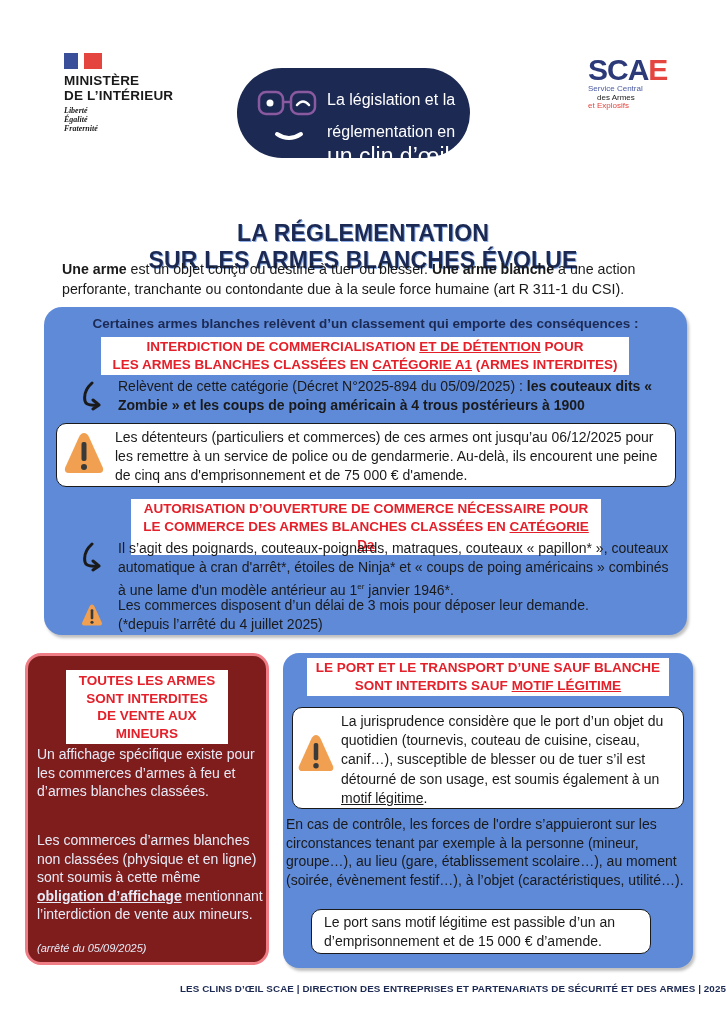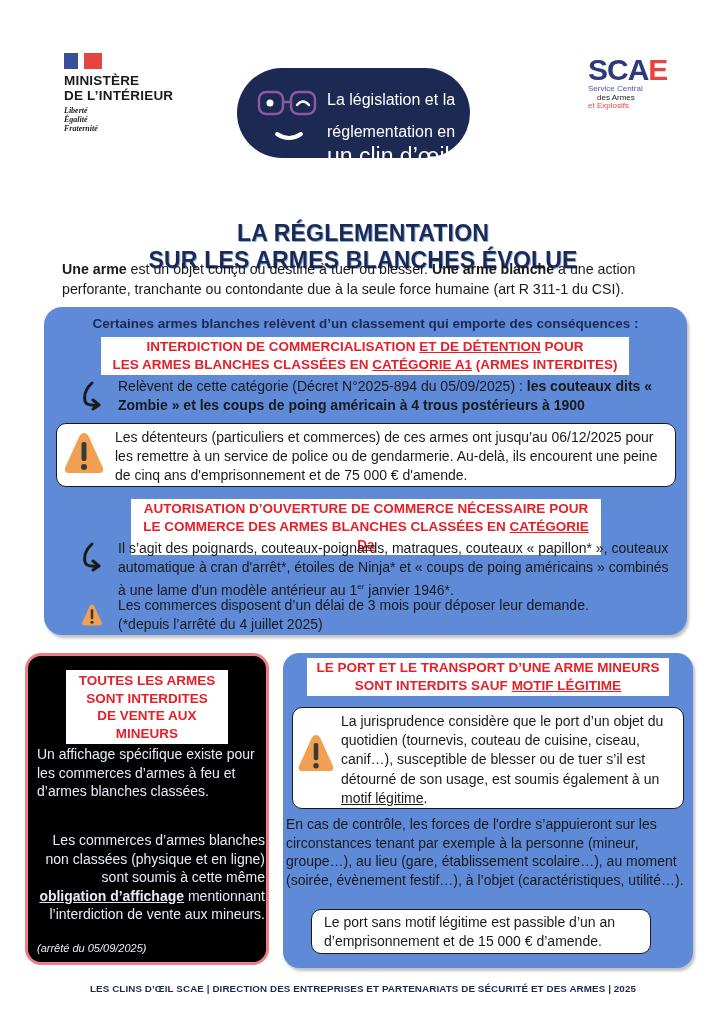--- a/index.html
+++ b/index.html
@@ -60,42 +60,42 @@
   .wb1 { left: 12px; top: 116px; width: 620px; height: 64px; }
   .wb1 .para { left: 58px; top: 4px; width: 555px; }
   .warn-ic { position: absolute; }
   .p2 { left: 74px; top: 232px; width: 560px; }
   .p3 { left: 74px; top: 289px; width: 560px; }
   sup { font-size: 8px; }
 
   
   .panel-left {
     position: absolute; left: 25px; top: 653px; width: 244px; height: 312px;
-    background: #000000; border: 3px solid #ee7d86; border-radius: 16px; color: #fff;
+    background: #7f1d1d; border: 3px solid #ee7d86; border-radius: 16px; color: #fff;
   }
   .panel-left .redbox { left: 38px; top: 14px; width: 162px; font-size: 13.5px; line-height: 17.5px; padding: 2px 4px; }
   .panel-left .t1 { position: absolute; left: 9px; top: 89px; width: 228px; font-size: 14px; line-height: 18.5px; color: #e6ebf7; }
-  .panel-left .t2 { position: absolute; left: 9px; top: 175px; width: 228px; font-size: 14px; line-height: 18.5px; color: #e6ebf7; text-align: right; }
+  .panel-left .t2 { position: absolute; left: 9px; top: 175px; width: 228px; font-size: 14px; line-height: 18.5px; color: #e6ebf7; }
   .panel-left .t2 b { font-weight: bold; text-decoration: underline; }
   .panel-left .t3 { position: absolute; left: 9px; top: 286px; font-size: 11px; font-style: italic; color: #e6ebf7; }
 
   
   .panel-right {
     position: absolute; left: 283px; top: 653px; width: 410px; height: 315px;
     background: #5e8ad8; border-radius: 16px; box-shadow: 2px 3px 3px rgba(0,0,0,0.25);
   }
   .panel-right .redbox { left: 24px; top: 5px; width: 362px; font-size: 13.5px; line-height: 18px; padding: 1px 4px; }
   .wb2 { left: 9px; top: 54px; width: 392px; height: 102px; }
   .wb2 .para { left: 48px; top: 4px; width: 340px; font-size: 14px; line-height: 19.2px; }
   .wb2 .para u { text-decoration: underline; }
   .panel-right .p4 { left: 3px; top: 162px; width: 400px; font-size: 14px; line-height: 18.5px; }
   .wb3 { left: 28px; top: 256px; width: 340px; height: 45px; }
   .wb3 .para { left: 12px; top: 3px; width: 320px; font-size: 14px; line-height: 19px; }
 
-  .footer { position: absolute; left: 0; right: 0; top: 983px; text-align: center; font-weight: bold; font-size: 9.8px; color: #1c2952; letter-spacing: 0.1px; }
+  .footer { position: absolute; left: 0; right: 0; top: 983px; text-align: right; font-weight: bold; font-size: 9.8px; color: #1c2952; letter-spacing: 0.1px; }
 </style>
 </head>
 <body>
 
 <div class="ministry">
   <div class="flag">
     <div class="blue"></div>
       <div class="white"></div>
       <div class="red"></div>
   </div>
@@ -197,21 +197,21 @@
   </div>
   <div class="t1">Un affichage spécifique existe pour les commerces d’armes à feu et d’armes blanches classées.</div>
   <div class="t2">
     <span>Les commerces d’armes blanches non classées (physique et en ligne) sont soumis à cette même </span><b>obligation d’affichage</b><span> mentionnant l’interdiction de vente aux mineurs.</span>
   </div>
   <div class="t3">(arrêté du 05/09/2025)</div>
 </div>
 
 <div class="panel-right">
   <div class="redbox">
-    <span>LE PORT ET LE TRANSPORT D’UNE ARME MINEURS</span><br>
+    <span>LE PORT ET LE TRANSPORT D’UNE SAUF BLANCHE</span><br>
     <span>SONT INTERDITS SAUF </span><u>MOTIF LÉGITIME</u>
   </div>
 
   <div class="warnbox wb2">
     <svg class="warn-ic" style="left:4px; top:24px; width:38px; height:42px;" viewBox="0 0 42 46">
       <path d="M21 3 Q24 3 26 7 L40 38 Q41 43 36 43 L6 43 Q1 43 2 38 L16 7 Q18 3 21 3 Z" fill="#f0a050"></path>
       <rect x="18.5" y="12" width="5" height="19" rx="2" fill="#3a3a3a"></rect>
       <circle cx="21" cy="37" r="3" fill="#3a3a3a"></circle>
     </svg>
     <div class="para">

